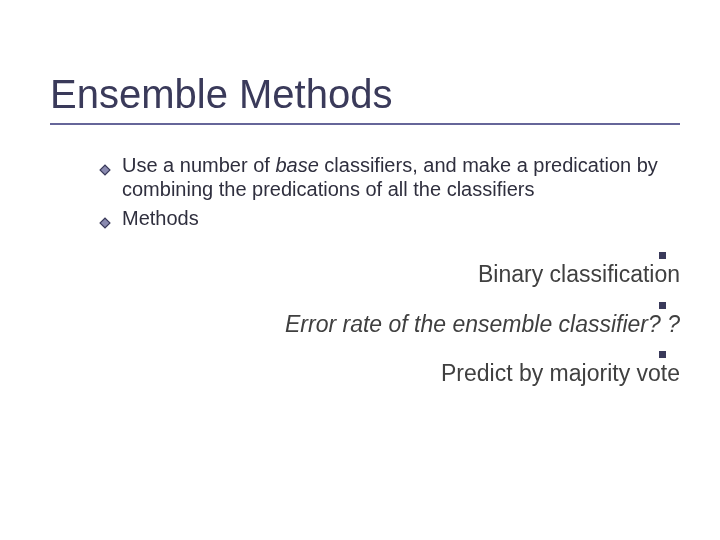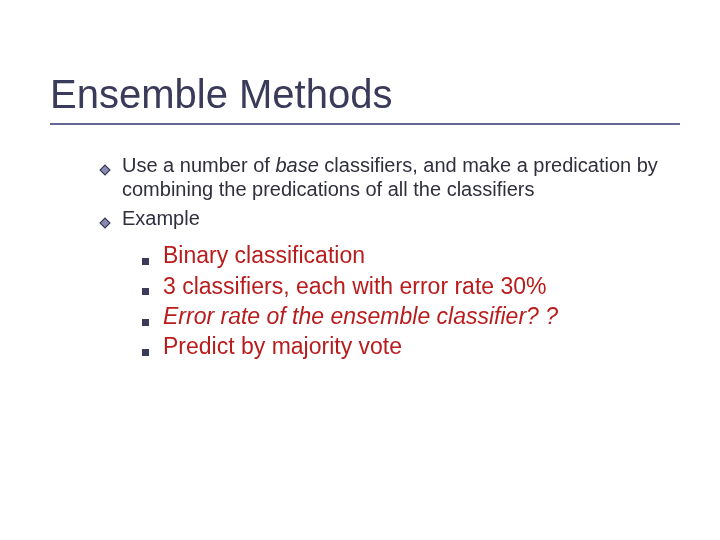--- a/index.html
+++ b/index.html
@@ -53,24 +53,25 @@
   .lvl1 .txt {
     flex: 1 1 auto;
   }
   .italic { font-style: italic; }
   .sublist {
     margin-top: 10px;
     padding-left: 44px;
   }
   .lvl2 {
     display: flex;
-    align-items: center;
+    align-items: flex-end;
     font-size: 23px;
     line-height: 1.32;
-    color: #b91c1c;
+    color: #404040;
+    flex-direction: column;
   }
   .lvl2 .bullet2 {
     flex: 0 0 auto;
     width: 7px;
     height: 7px;
     background: #3a3a5a;
     margin-right: 14px;
     margin-top: 12px;
   }
   .lvl2 .txt { flex: 1 1 auto; }
@@ -103,31 +104,27 @@
         <span>Use a number of </span><span class="italic">base</span><span> classifiers, and make a predication by combining the predications of all the classifiers</span>
       </span>
     </div>
 
     <div class="lvl1">
       <span class="bullet1">
         <svg class="diamond" viewBox="0 0 14 14">
           <rect x="3.5" y="3.5" width="7" height="7" transform="rotate(45 7 7)" fill="#8a8ab0" stroke="#3a3a5a" stroke-width="1.2"></rect>
         </svg>
       </span>
-      <span class="txt">Example</span>
+      <span class="txt">Methods</span>
     </div>
 
     <div class="sublist">
       <div class="lvl2">
         <span class="bullet2"></span>
         <span class="txt">Binary classification</span>
-      </div>
-      <div class="lvl2">
-        <span class="bullet2"></span>
-        <span class="txt">3 classifiers, each with error rate 30%</span>
       </div>
       <div class="lvl2">
         <span class="bullet2"></span>
         <span class="txt italic">Error rate of the ensemble classifier? ?</span>
       </div>
       <div class="lvl2">
         <span class="bullet2"></span>
         <span class="txt">Predict by majority vote</span>
       </div>
     </div>

